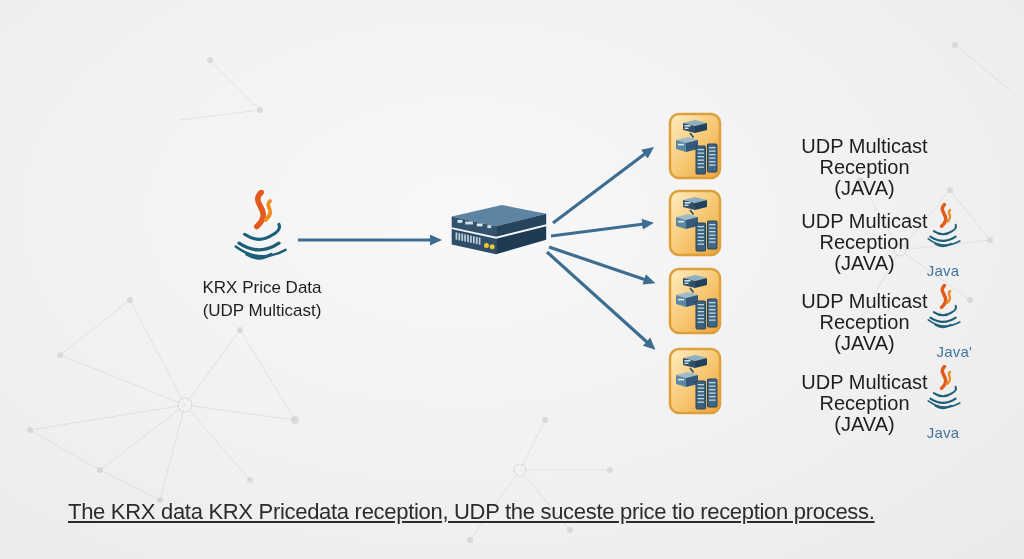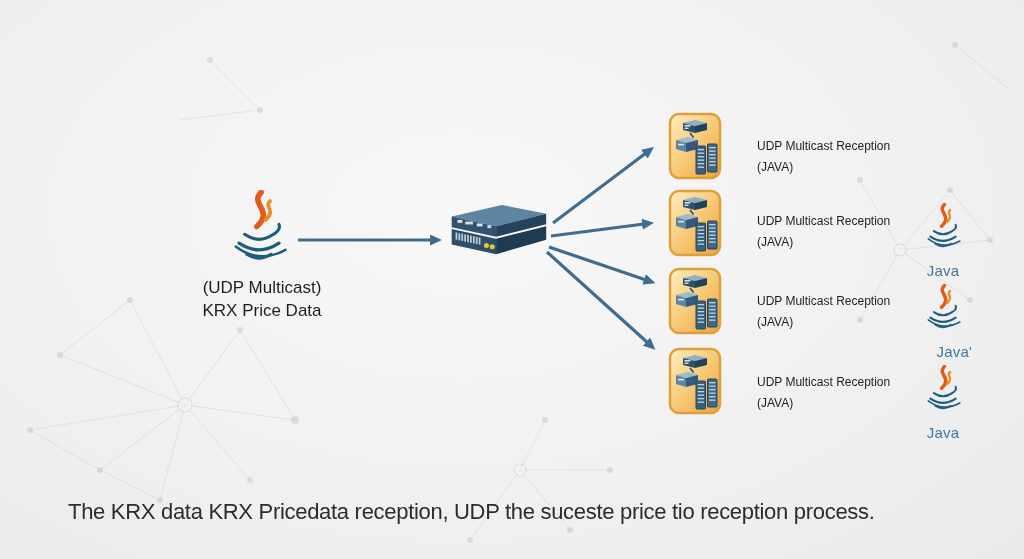--- a/index.html
+++ b/index.html
@@ -15,29 +15,29 @@
   
   .src-logo{left:224px;top:190px;width:70px;height:82px;}
   .src-label{left:186px;top:276px;width:152px;text-align:center;font-size:17px;line-height:23px;font-weight:400;}
   
   .router{left:444px;top:199px;width:108px;height:64px;}
   .router-label{left:434px;top:262px;width:128px;text-align:center;font-size:16px;line-height:21px;}
   
   .node{width:54px;height:68px;left:668px;}
   .nb1{top:112px;} .nb2{top:189px;} .nb3{top:267px;} .nb4{top:347px;}
   
-  .nlabel{left:757px;width:215px;font-size:12px;line-height:21px;}
+  .nlabel{left:757px;width:215px;font-size:20px;line-height:21px;text-align:center;}
   .nl1{top:136px;} .nl2{top:211px;} .nl3{top:291px;} .nl4{top:372px;}
   
   .jlogo{width:58px;text-align:center;left:914px;}
   .j2{top:203px;} .j3{top:284px;text-align:right;} .j4{top:365px;}
   .jlogo svg{width:46px;height:52px;display:block;margin:0 auto;}
   .jword{display:block;font-size:15px;color:#44759b;margin-top:7px;letter-spacing:.2px;}
   
-  .caption{left:68px;top:499px;font-size:22px;letter-spacing:-0.3px;color:#2c2c2c;white-space:nowrap;}
+  .caption{left:68px;top:499px;font-size:22px;letter-spacing:-0.3px;color:#2c2c2c;white-space:nowrap;text-decoration:underline;}
   .hidden-defs{position:absolute;width:0;height:0;overflow:hidden;}
 </style>
 </head>
 <body>
 
 <svg class="hidden-defs" aria-hidden="true">
   <defs>
     <linearGradient id="goldGrad" x1="0" y1="0" x2="1" y2="1">
       <stop offset="0" stop-color="#feeec2"></stop>
       <stop offset="0.55" stop-color="#f6c670"></stop>
@@ -161,22 +161,22 @@
       <path d="M551 236 L644 224" marker-end="url(#ah)"></path>
       <path d="M549 247 L646 280" marker-end="url(#ah)"></path>
       <path d="M547 252 L648 343" marker-end="url(#ah)"></path>
     </g>
   </svg>
 
   <svg class="abs src-logo" viewBox="0 0 60 74">
     <use href="#java-logo"></use>
   </svg>
   <div class="abs src-label">
+    <div>KRX Price Data</div>
     <div>(UDP Multicast)</div>
-    <div>KRX Price Data</div>
   </div>
 
   <svg class="abs router" viewBox="0 0 112 64">
     <use href="#router-icon"></use>
   </svg>
 
   <svg class="abs node nb1" viewBox="0 0 54 68">
       <use href="#node-icon"></use>
     </svg>
   <svg class="abs node nb2" viewBox="0 0 54 68">

